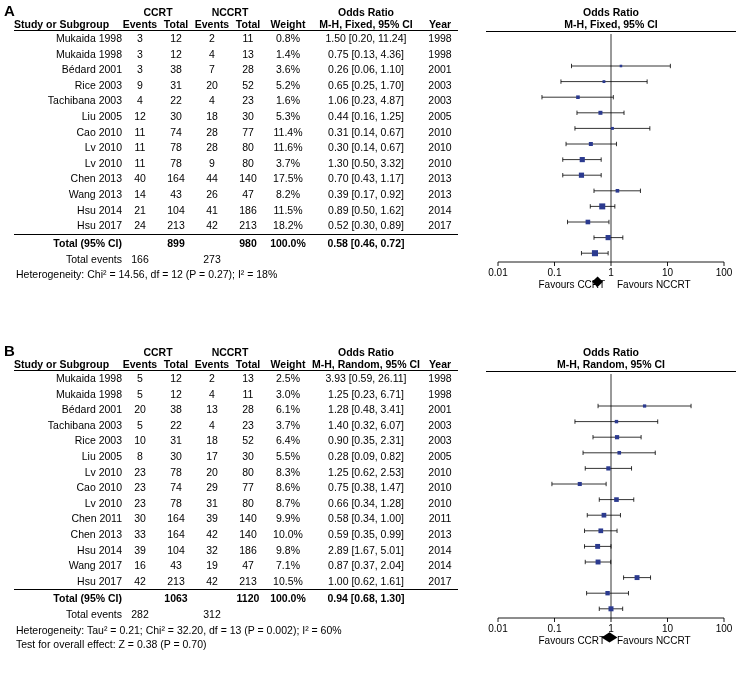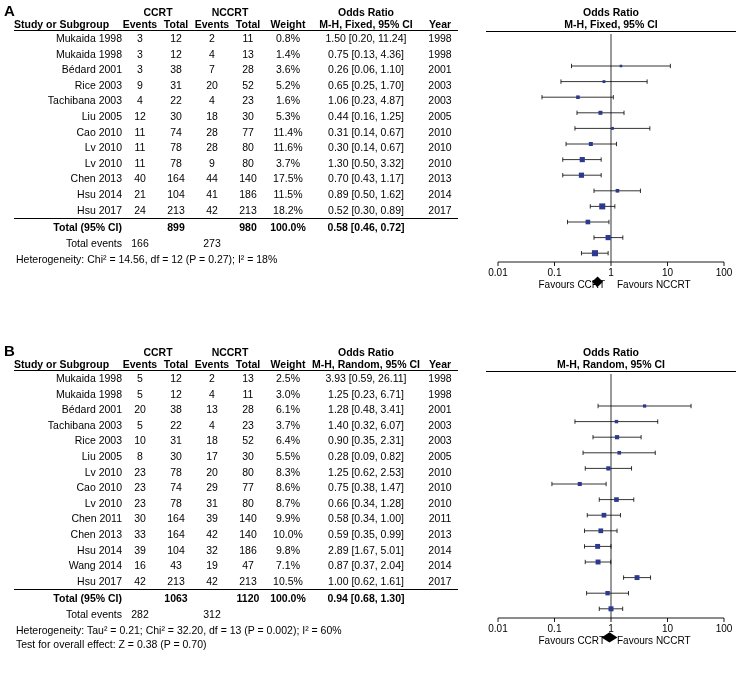--- a/index.html
+++ b/index.html
@@ -148,20 +148,30 @@
               <td class="c-year">2010</td>
             </tr>
             <tr class="row">
               <td class="c-study">Chen 2013</td>
               <td class="c-num">40</td>
               <td class="c-num">164</td>
               <td class="c-num">44</td>
               <td class="c-num">140</td>
               <td class="c-w">17.5%</td>
               <td class="c-or">0.70 [0.43, 1.17]</td>
+              <td class="c-year">2013</td>
+            </tr>
+            <tr class="row">
+              <td class="c-study">Wang 2013</td>
+              <td class="c-num">14</td>
+              <td class="c-num">43</td>
+              <td class="c-num">26</td>
+              <td class="c-num">47</td>
+              <td class="c-w">8.2%</td>
+              <td class="c-or">0.39 [0.17, 0.92]</td>
               <td class="c-year">2013</td>
             </tr>
             <tr class="row">
               <td class="c-study">Hsu 2014</td>
               <td class="c-num">21</td>
               <td class="c-num">104</td>
               <td class="c-num">41</td>
               <td class="c-num">186</td>
               <td class="c-w">11.5%</td>
               <td class="c-or">0.89 [0.50, 1.62]</td>
@@ -419,21 +429,21 @@
               <td class="c-study">Hsu 2014</td>
               <td class="c-num">39</td>
               <td class="c-num">104</td>
               <td class="c-num">32</td>
               <td class="c-num">186</td>
               <td class="c-w">9.8%</td>
               <td class="c-or">2.89 [1.67, 5.01]</td>
               <td class="c-year">2014</td>
             </tr>
             <tr class="row">
-              <td class="c-study">Wang 2014</td>
+              <td class="c-study">Wang 2017</td>
               <td class="c-num">16</td>
               <td class="c-num">43</td>
               <td class="c-num">19</td>
               <td class="c-num">47</td>
               <td class="c-w">7.1%</td>
               <td class="c-or">0.87 [0.37, 2.04]</td>
               <td class="c-year">2014</td>
             </tr>
             <tr class="row">
               <td class="c-study">Hsu 2017</td>

